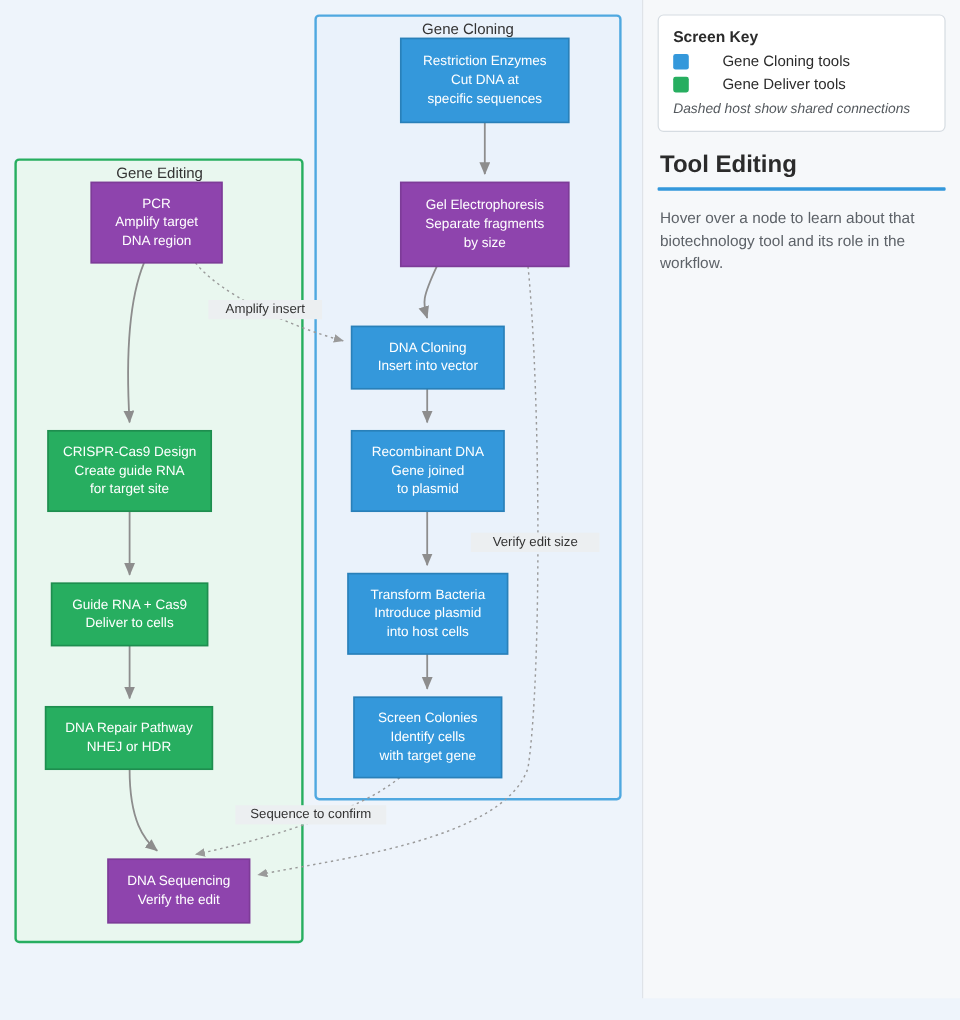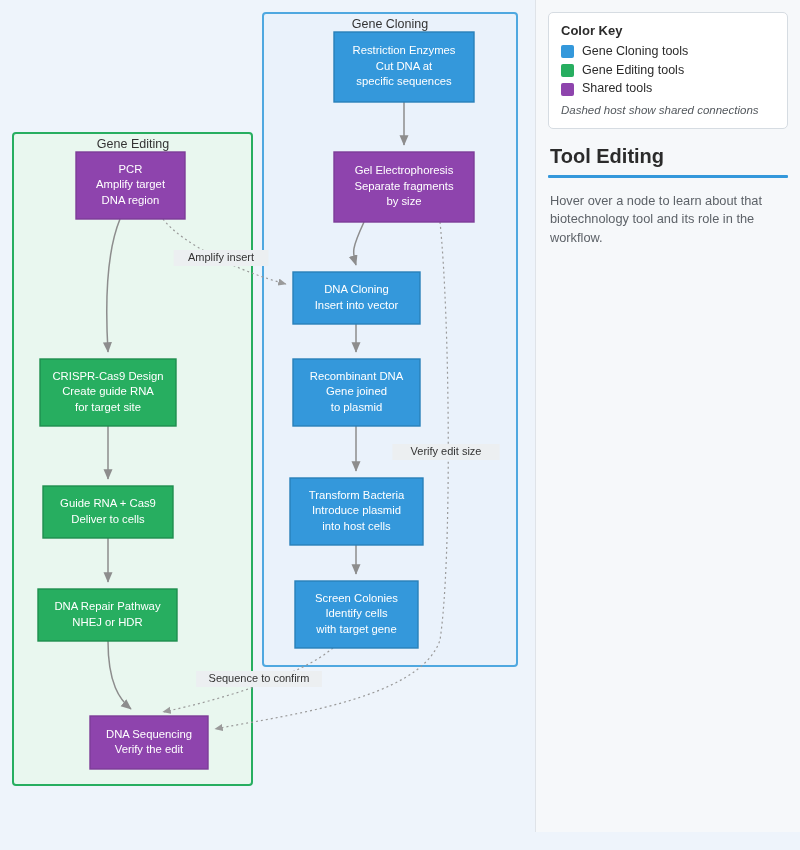--- a/index.html
+++ b/index.html
@@ -81,20 +81,21 @@
   .legend-title {
     font-size: 13px;
     font-weight: bold;
     color: #2b2b2b;
     margin: 0 0 6px 0;
   }
   .legend-row {
     display: flex;
     align-items: center;
     margin: 3px 0;
+    gap: 20px;
   }
   .legend-swatch {
     width: 13px;
     height: 13px;
     border-radius: 2px;
     margin-right: 8px;
     flex: 0 0 auto;
   }
   .legend-label {
     font-size: 12.5px;
@@ -246,33 +247,29 @@
             <rect x="196.1" y="671" width="125.8" height="16" class="edge-label-bg"></rect>
             <text x="259" y="679" class="edge-label-text">Sequence to confirm</text>
           </g>
         </g>
     </svg>
   </div>
 
   <div id="sidebar">
 
     <div class="legend-card">
-      <div class="legend-title">Color Key</div>
+      <div class="legend-title">Screen Key</div>
       <div id="legend-rows">
           <div class="legend-row">
             <span class="legend-swatch" style="background: rgb(52, 152, 219);"></span>
             <span class="legend-label">Gene Cloning tools</span>
           </div>
           <div class="legend-row">
             <span class="legend-swatch" style="background: rgb(39, 174, 96);"></span>
-            <span class="legend-label">Gene Editing tools</span>
-          </div>
-          <div class="legend-row">
-            <span class="legend-swatch" style="background: rgb(142, 68, 173);"></span>
-            <span class="legend-label">Shared tools</span>
+            <span class="legend-label">Gene Deliver tools</span>
           </div>
         </div>
       <div class="legend-note">Dashed host show shared connections</div>
     </div>
 
     <div class="details-heading">Tool Editing</div>
     <div class="details-rule"></div>
     <div class="details-body">Hover over a node to learn about that biotechnology tool and its role in the workflow.</div>
 
   </div>

